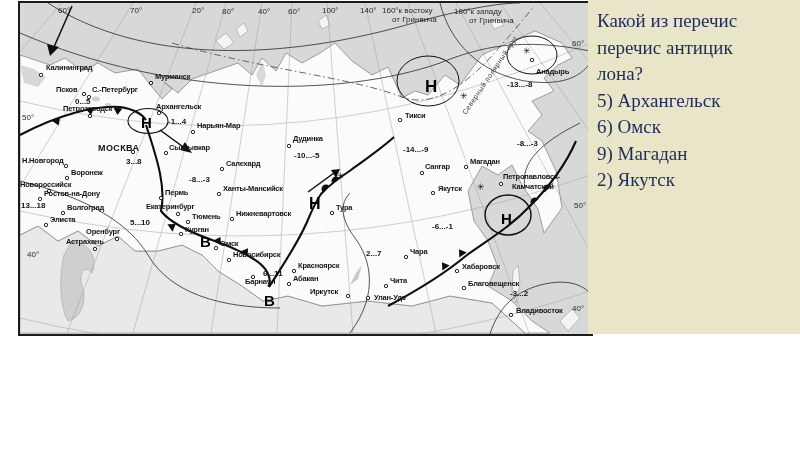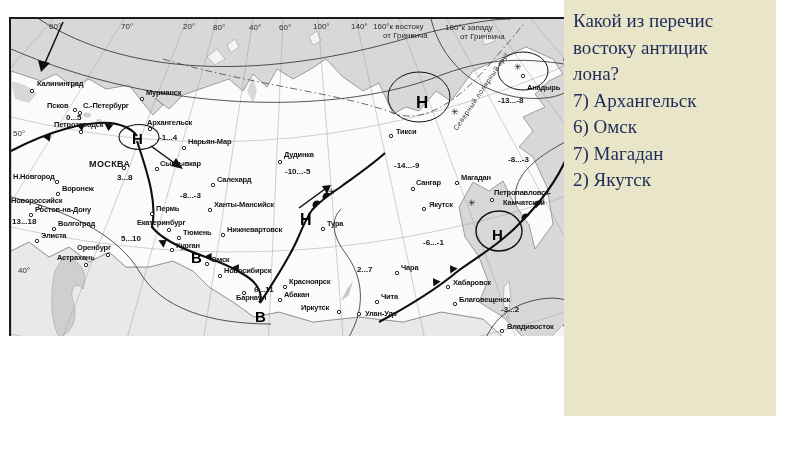--- a/index.html
+++ b/index.html
@@ -1,33 +1,33 @@
 <!DOCTYPE html>
 <html><head>
 <meta charset="utf-8">
 <style>
   html,body{margin:0;padding:0;}
   body{width:800px;height:450px;position:relative;background:#ffffff;overflow:hidden;
        font-family:"Liberation Sans",sans-serif;}
   
-  .map-wrap{position:absolute;left:9px;top:1px;width:571px;height:331px;
-            border:2.5px solid #1b1b1b;background:#fef9c3;margin-top:16px;}
+  .map-wrap{position:absolute;left:18px;top:1px;width:571px;height:331px;
+            border:2.5px solid #1b1b1b;background:#fef9c3;}
   .map-wrap svg{display:block;}
   text{user-select:none;}
   .city-label{font:bold 7.5px "Liberation Sans",sans-serif;fill:#141414;letter-spacing:-0.2px;}
   .capital{font-size:9px;letter-spacing:.4px;}
   .temp-label{font:bold 8px "Liberation Sans",sans-serif;fill:#141414;}
   .coord-label{font:8px "Liberation Sans",sans-serif;fill:#2a2a2a;}
   .pressure-letter{font-family:"Liberation Sans",sans-serif;font-weight:bold;fill:#000;}
   .snow-mark{font-size:9px;fill:#111;}
   .polar-label{font:7px "Liberation Sans",sans-serif;fill:#333;letter-spacing:.5px;}
   
   .legend{position:absolute;left:0;top:336px;width:588px;height:114px;background:#fff;}
   
-  .panel{position:absolute;left:564px;top:0;width:212px;height:416px;background:#e8e5c9;}
+  .panel{position:absolute;left:588px;top:0;width:212px;height:334px;background:#e8e5c9;}
   .panel-inner{padding:8px 4px 0 9px;font-family:"Liberation Serif",serif;
                font-size:19px;line-height:26.5px;color:#1e2c5a;}
   .q-line,.q-option{white-space:nowrap;}
 </style>
 </head>
 <body>
 
 <div class="map-wrap">
 <svg id="map-svg" width="571" height="331" viewBox="0 0 571 331" xmlns="http://www.w3.org/2000/svg">
   <rect x="0" y="0" width="571" height="331" fill="#d8d8d8"></rect>
@@ -286,20 +286,20 @@
 
   
   
 
   
 </div>
 
 <div class="panel" style="background: rgb(232, 229, 201);">
   <div class="panel-inner" style="color: rgb(30, 44, 90);">
     <div class="q-line">Какой из перечис</div>
-    <div class="q-line">востоку антицик</div>
+    <div class="q-line">перечис антицик</div>
     <div class="q-line">лона?</div>
-    <div class="q-option">7) Архангельск</div>
+    <div class="q-option">5) Архангельск</div>
     <div class="q-option">6) Омск</div>
-    <div class="q-option">7) Магадан</div>
+    <div class="q-option">9) Магадан</div>
     <div class="q-option">2) Якутск</div>
   </div>
 </div>
 
 </body></html>

